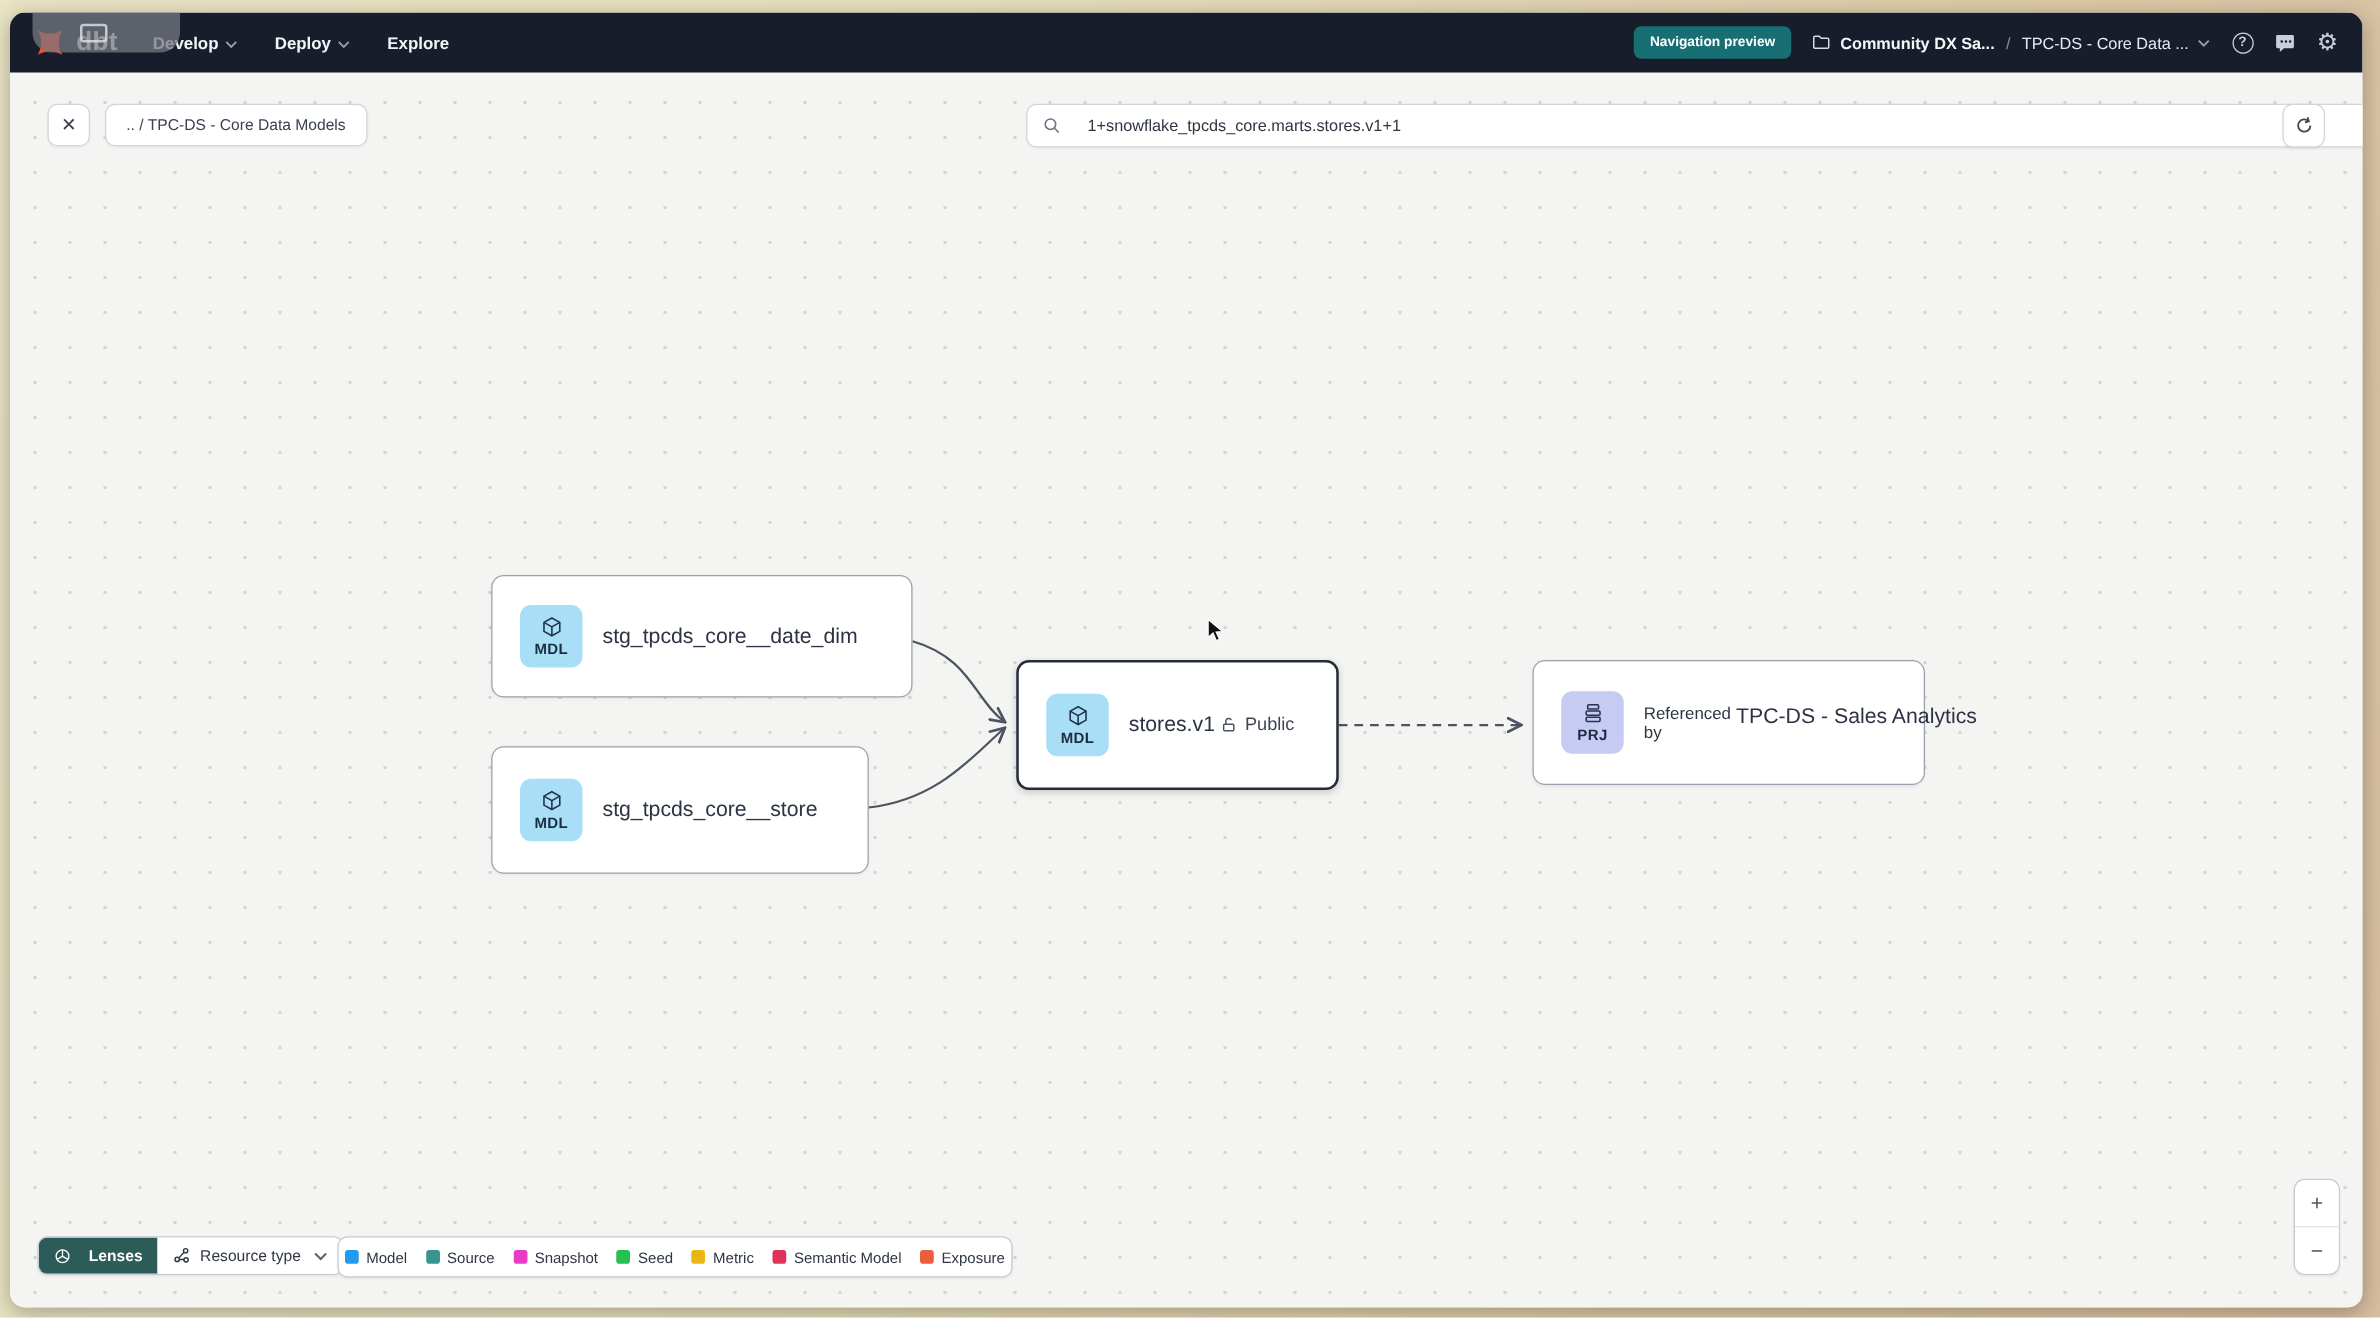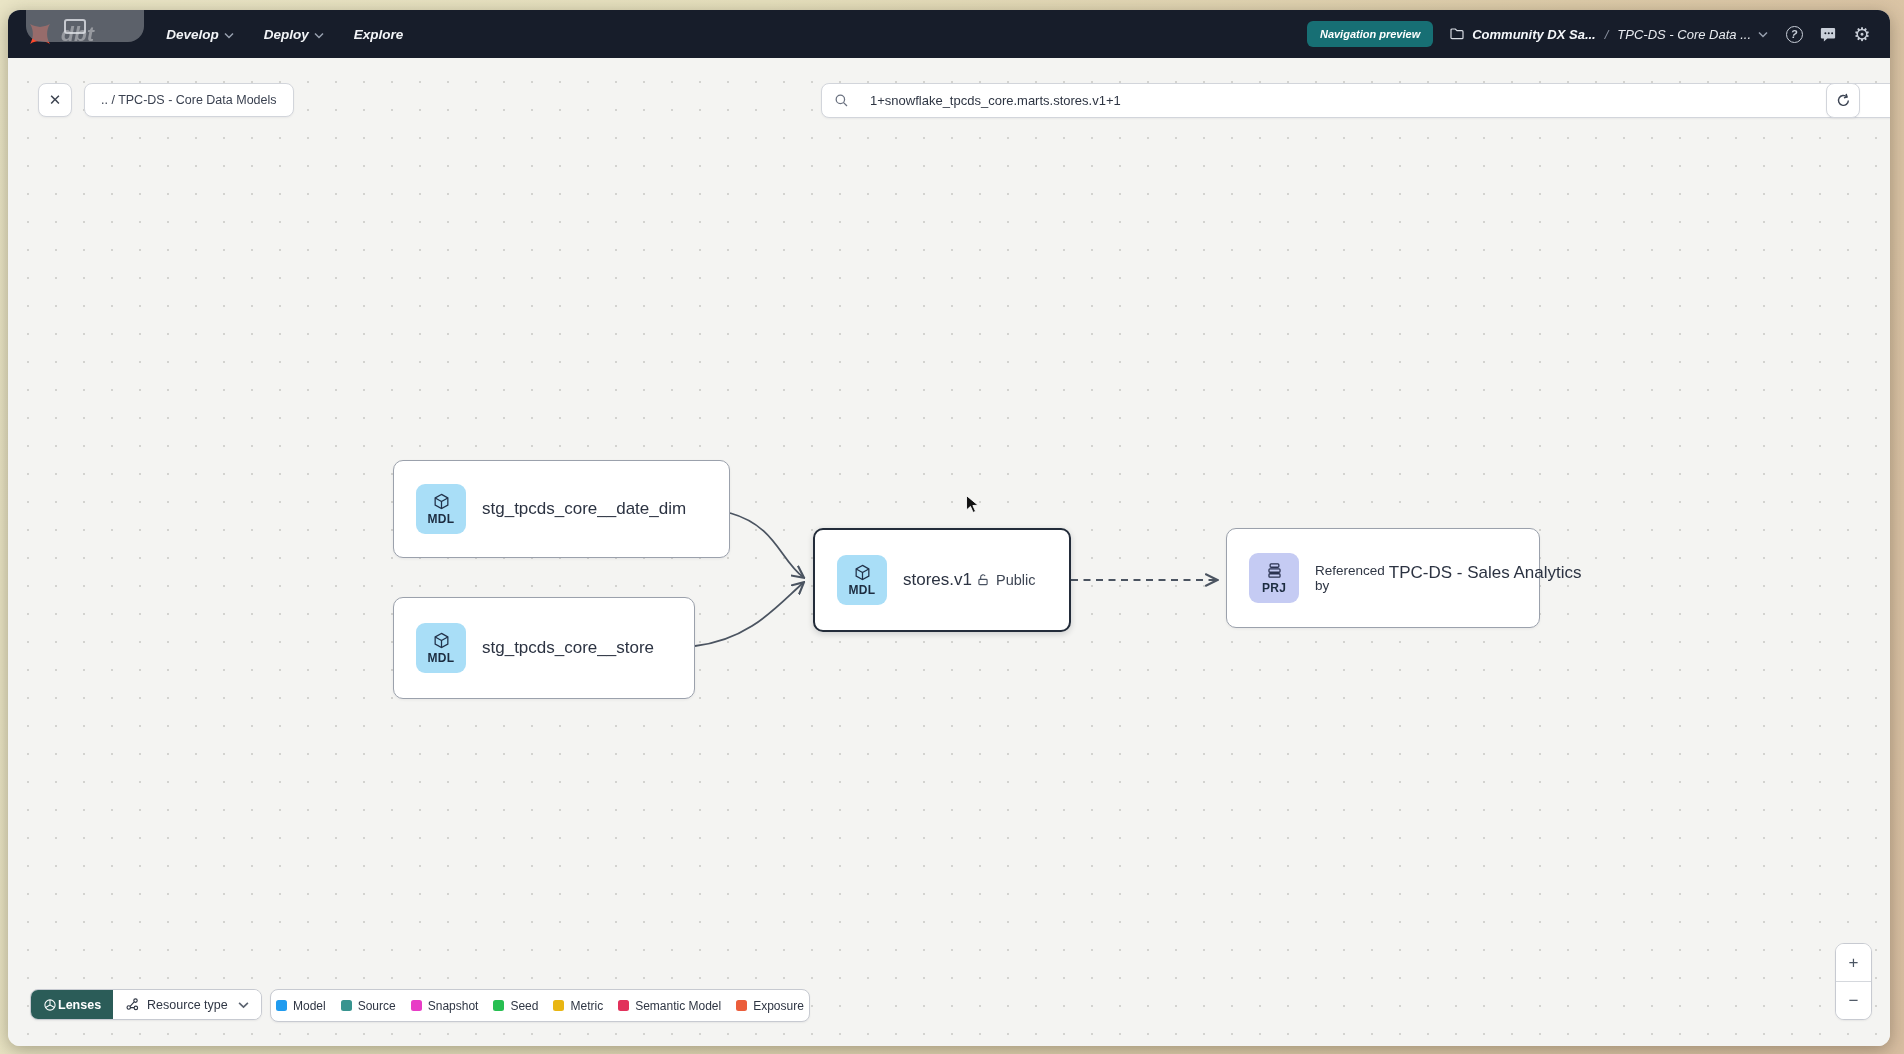--- a/index.html
+++ b/index.html
@@ -11,25 +11,25 @@
   }
   .window {
     position:absolute; left:8px; top:10px; right:14px; bottom:8px;
     border-radius:12px; overflow:hidden; background:#f4f4f2;
     box-shadow:0 4px 18px rgba(40,35,20,.35);
     display:flex; flex-direction:column;
   }
   
   .navbar {
     height:48px; flex:0 0 48px; background:#171d2a; display:flex; align-items:center;
-    padding:0 18px; position:relative; z-index:5;font-style:italic;
+    padding:0 18px; position:relative; z-index:5;
   }
   .logo { display:flex; align-items:center; gap:7px; margin-right:28px; }
   .logo-word { color:#fff; font-size:21px; font-weight:bold; letter-spacing:.2px; }
-  .nav-menu { display:flex; align-items:center; gap:30px;margin-left:44px; }
+  .nav-menu { display:flex; align-items:center; gap:30px; }
   .nav-item { display:flex; align-items:center; gap:5px; color:#f2f4f7; font-size:13.5px; font-weight:bold; cursor:pointer; }
   .nav-item .chev { color:#98a0af; margin-top:2px; }
   .nav-right { margin-left:auto; display:flex; align-items:center; gap:16px; }
   .preview-badge { color:#fff; font-size:11px; font-weight:bold; padding:7px 13px; border-radius:6px; }
   .nav-crumb { display:flex; align-items:center; gap:7px; font-size:13px; color:#e8ebf0; }
   .nav-crumb .proj { font-weight:bold; color:#f5f7fa; }
   .nav-crumb .sep { color:#8b93a2; padding:0 2px; }
   .nav-icons { display:flex; align-items:center; gap:14px; color:#c9cfd9; }
   .nav-icon { width:20px; height:20px; display:flex; align-items:center; justify-content:center; cursor:pointer; }
   .gear-glyph { font-size:19px; line-height:1; color:#c9cfd9; font-family:"DejaVu Sans",sans-serif; }
@@ -91,21 +91,21 @@
   .node-2 { left:385px; top:539px; width:302px; height:102px; }
   .node-3 { left:805px; top:470px; width:258px; height:104px; }
   .node-4 { left:1218px; top:470px; width:314px; height:100px; }
   
   .lens-group {
     position:absolute; left:22px; bottom:26px; height:31px; display:flex; align-items:stretch;
     border:1px solid #c7cad1; border-radius:8px; overflow:hidden; background:#fff;
     box-shadow:0 1px 2px rgba(20,25,40,.06); font-size:12.5px;
   }
   .lens-seg {
-    display:flex; align-items:center; gap:1px; padding:0 12px; color:#fff; font-weight:bold; cursor:pointer;
+    display:flex; align-items:center; gap:14px; padding:0 12px; color:#fff; font-weight:bold; cursor:pointer;
   }
   .rtype-seg { display:flex; align-items:center; gap:7px; padding:0 12px; color:#2f3644; cursor:pointer; background:#fff; }
   .rtype-seg .chev { color:#5b6370; margin-left:3px; }
   .legend-box {
     position:absolute; left:262px; bottom:24px; height:33px; padding:0 5px; background:#fff;
     border:1px solid #c7cad1; border-radius:8px; display:flex; align-items:center; gap:15px;
     font-size:12px; color:#2f3644; box-shadow:0 1px 2px rgba(20,25,40,.06);
   }
   .legend-item { display:flex; align-items:center; gap:6px; }
   .swatch { width:11px; height:11px; border-radius:2.5px; display:inline-block; }

